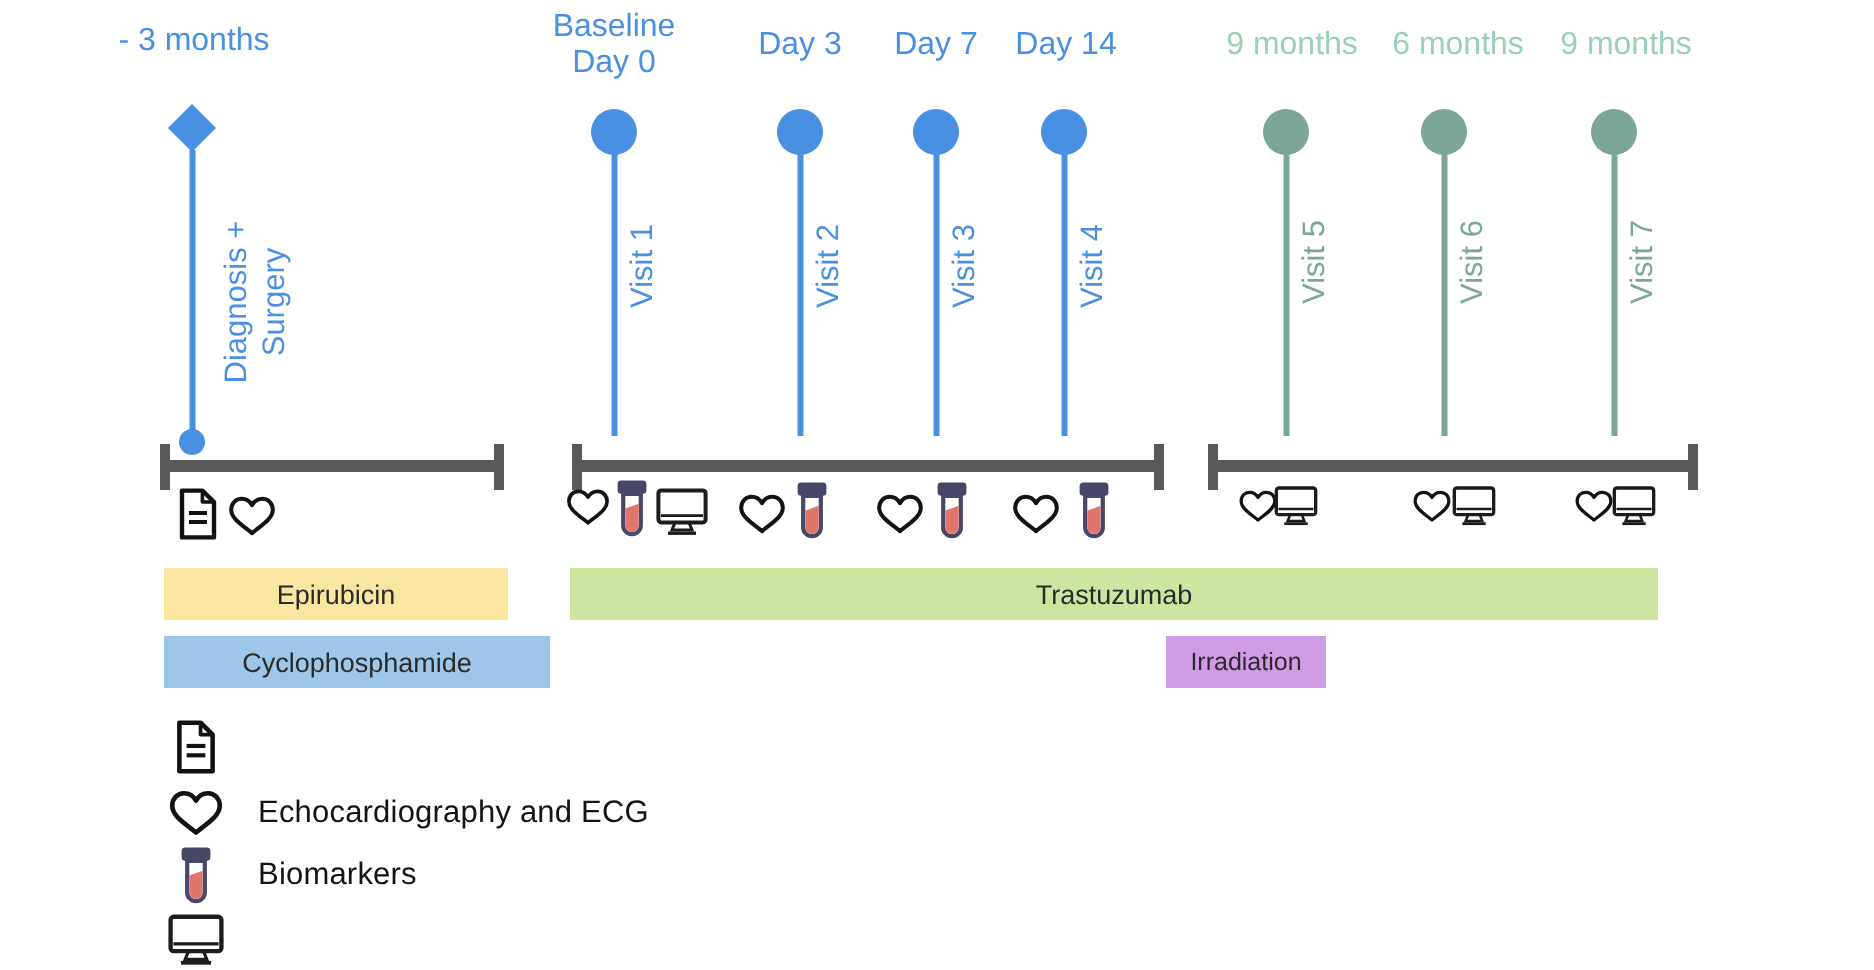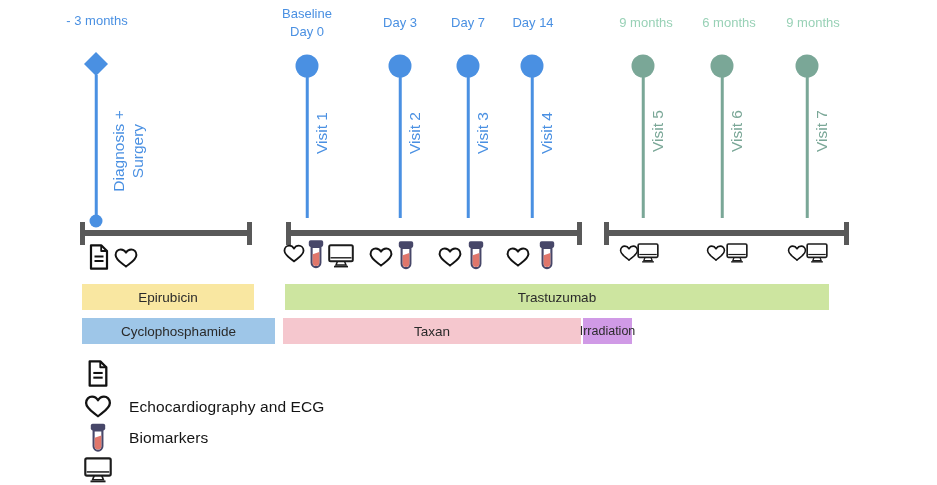--- a/index.html
+++ b/index.html
@@ -2,21 +2,21 @@
 <html><head>
 <meta charset="utf-8">
 <style>
   html,body { margin:0; padding:0; background:#ffffff; }
   .canvas {
     position:relative; width:937px; height:485px; background:#ffffff;
     font-family:"Liberation Sans", sans-serif; overflow:hidden;
   }
   
   .tlabel { position:absolute; transform:translateX(-50%); text-align:center;
-            font-size:13px; line-height:18px; white-space:nowrap; }
+            font-size:16px; line-height:18px; white-space:nowrap; }
   .tlabel.blue  { color:#4a90e2; }
   .tlabel.green { color:#98d1b6; }
   
   .dot { position:absolute; width:23px; height:23px; border-radius:50%;
          transform:translate(-50%,-50%); }
   .dot.blue  { background:#4a90e2; }
   .dot.green { background:#7aa797; }
   .diamond { position:absolute; width:17px; height:17px; background:#4a90e2;
              transform:translate(-50%,-50%) rotate(45deg); }
   .stem { position:absolute; width:2.5px; transform:translateX(-50%); }
@@ -195,22 +195,21 @@
   <svg class="ic" style="left:787px; top:245px; width:20px; height:17px">
       <use href="#sym-heart"></use>
     </svg>
   <svg class="ic" style="left:806px; top:243px; width:22px; height:20px">
       <use href="#sym-monitor"></use>
     </svg>
 
   <div class="tbar" style="left:82px;  top:284px; width:172px; background:#f9e7a1">Epirubicin</div>
   <div class="tbar" style="left:285px; top:284px; width:544px; background:#cde5a0">Trastuzumab</div>
   <div class="tbar" style="left:82px;  top:318px; width:193px; background:#9ec6e8">Cyclophosphamide</div>
-  <div class="tbar" style="left:283px; top:318px; width:298px; background:#f5c7ce">Taxan</div>
-  <div class="tbar small" style="left:583px; top:318px; width:49px; background:#d09ae6">Irradiation</div>
+  <div class="tbar small" style="left:583px; top:318px; width:80px; background:#d09ae6">Irradiation</div>
 
   <div class="legend-row" style="top:358px">
     <span class="legend-icon">
       <svg style="width:22px; height:27px">
           <use href="#sym-doc"></use>
         </svg>
     </span>
   </div>
   <div class="legend-row" style="top:392px">
     <span class="legend-icon">

